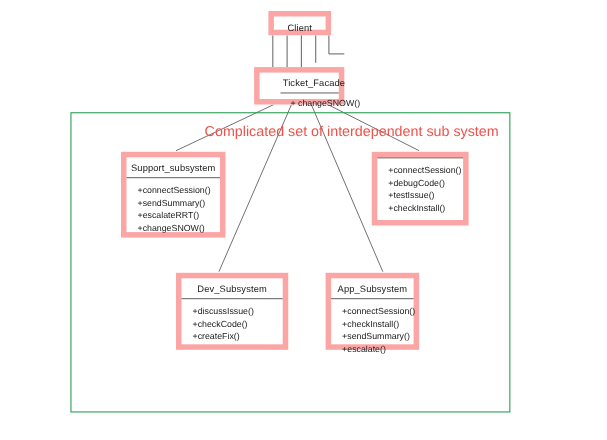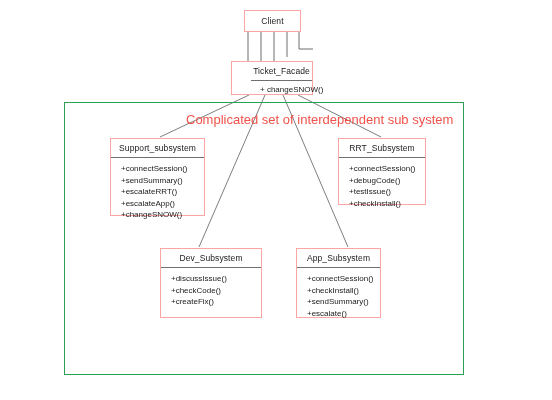--- a/index.html
+++ b/index.html
@@ -20,21 +20,21 @@
     position: absolute;
     left: 0;
     top: 0;
     width: 552px;
     height: 400px;
     pointer-events: none;
   }
   .uml-box {
     position: absolute;
     box-sizing: border-box;
-    border: 1px solid #fca5a5;
+    border: 5px solid #fca5a5;
     background: #ffffff;
     z-index: 5;
   }
   .uml-title {
     box-sizing: border-box;
     text-align: center;
     font-size: 8.5px;
     color: #1a1a1a;
     padding: 4px 2px 4px 2px;
     letter-spacing: 0.1px;
@@ -171,27 +171,25 @@
     </div>
   </div>
 
   <div id="support-box" class="uml-box">
     <div class="uml-title">Support_subsystem</div>
     <div class="uml-sep"></div>
     <div class="uml-methods">
       <div class="uml-method">+connectSession()</div>
       <div class="uml-method">+sendSummary()</div>
       <div class="uml-method">+escalateRRT()</div>
-      <div class="uml-method">+escalateApp()</div>
       <div class="uml-method">+changeSNOW()</div>
     </div>
   </div>
 
   <div id="rrt-box" class="uml-box">
-    <div class="uml-title">RRT_Subsystem</div>
     <div class="uml-sep"></div>
     <div class="uml-methods">
       <div class="uml-method">+connectSession()</div>
       <div class="uml-method">+debugCode()</div>
       <div class="uml-method">+testIssue()</div>
       <div class="uml-method">+checkInstall()</div>
     </div>
   </div>
 
   <div id="dev-box" class="uml-box">

